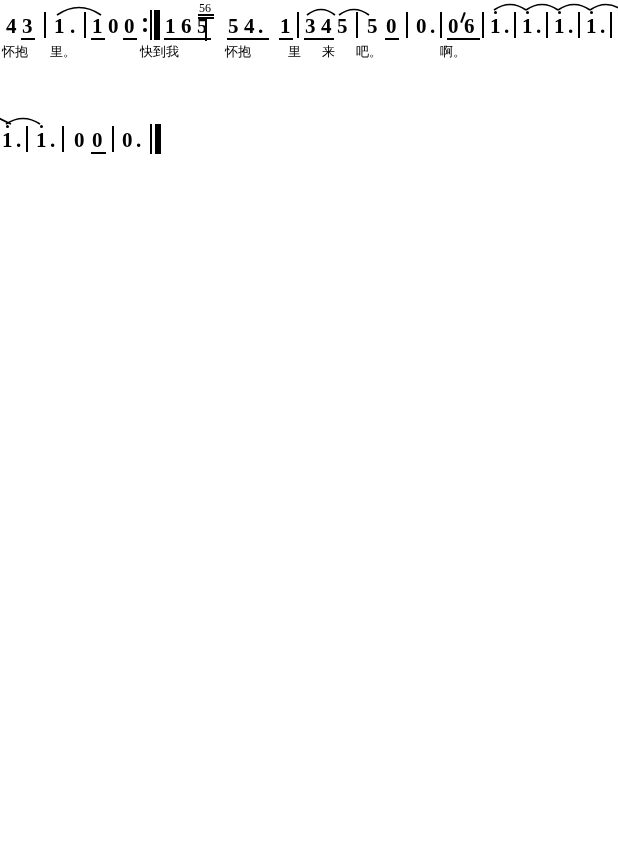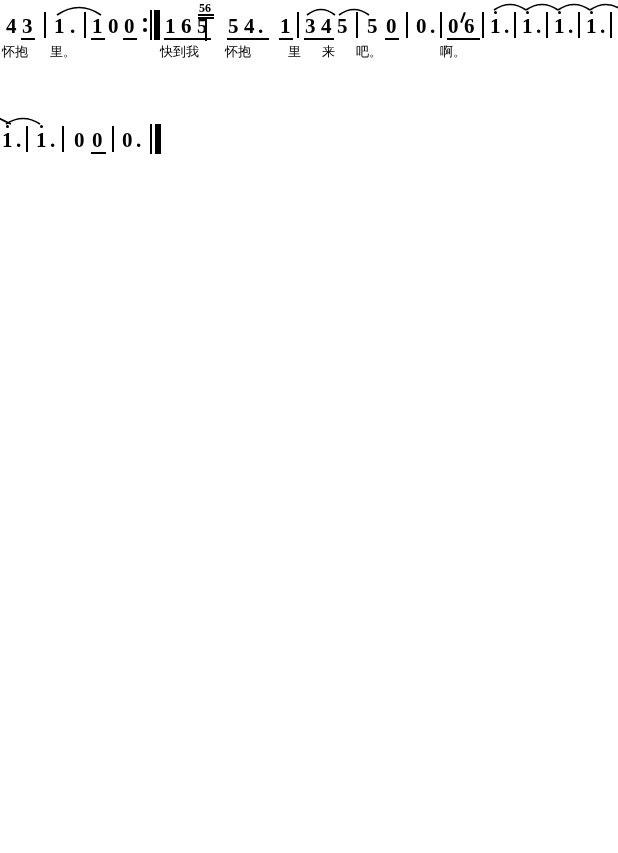--- a/index.html
+++ b/index.html
@@ -36,21 +36,21 @@
     position: absolute;
     font-family: "Liberation Serif", serif;
     font-size: 21px;
     font-weight: bold;
     line-height: 1;
     color: #000;
     white-space: pre;
   }
   .note.small {
     font-size: 12px;
-    font-weight: bold;
+    font-weight: normal;
   }
 
   
   .dur-dot {
     position: absolute;
     font-family: "Liberation Serif", serif;
     font-size: 21px;
     font-weight: bold;
     line-height: 1;
     color: #000;
@@ -236,21 +236,21 @@
       <path d="M1,10 Q17,-1 33,10"></path>
     </svg>
     <svg class="arc" style="left:589px; top:0px;" width="30" height="11" viewBox="0 0 30 11">
       <path d="M1,10 Q17,-1 33,10"></path>
     </svg>
 
     <div class="barline" style="left:610px; top:12px; height:26px;"></div>
 
     <span class="lyric" style="left:2px;   top:45px;">怀抱</span>
     <span class="lyric" style="left:50px;  top:45px;">里。</span>
-    <span class="lyric" style="left:160px; top:45px;text-align:center;">快到我</span>
+    <span class="lyric" style="left:140px; top:45px;text-align:center;">快到我</span>
     <span class="lyric" style="left:225px; top:45px;">怀抱</span>
     <span class="lyric" style="left:288px; top:45px;">里</span>
     <span class="lyric" style="left:322px; top:45px;">来</span>
     <span class="lyric" style="left:356px; top:45px;">吧。</span>
     <span class="lyric" style="left:440px; top:45px;">啊。</span>
   </div>
 
   <div class="staff-line" style="top:114px;">
 
     <div class="oct-dot" style="left:6px; top:11px;"></div>

